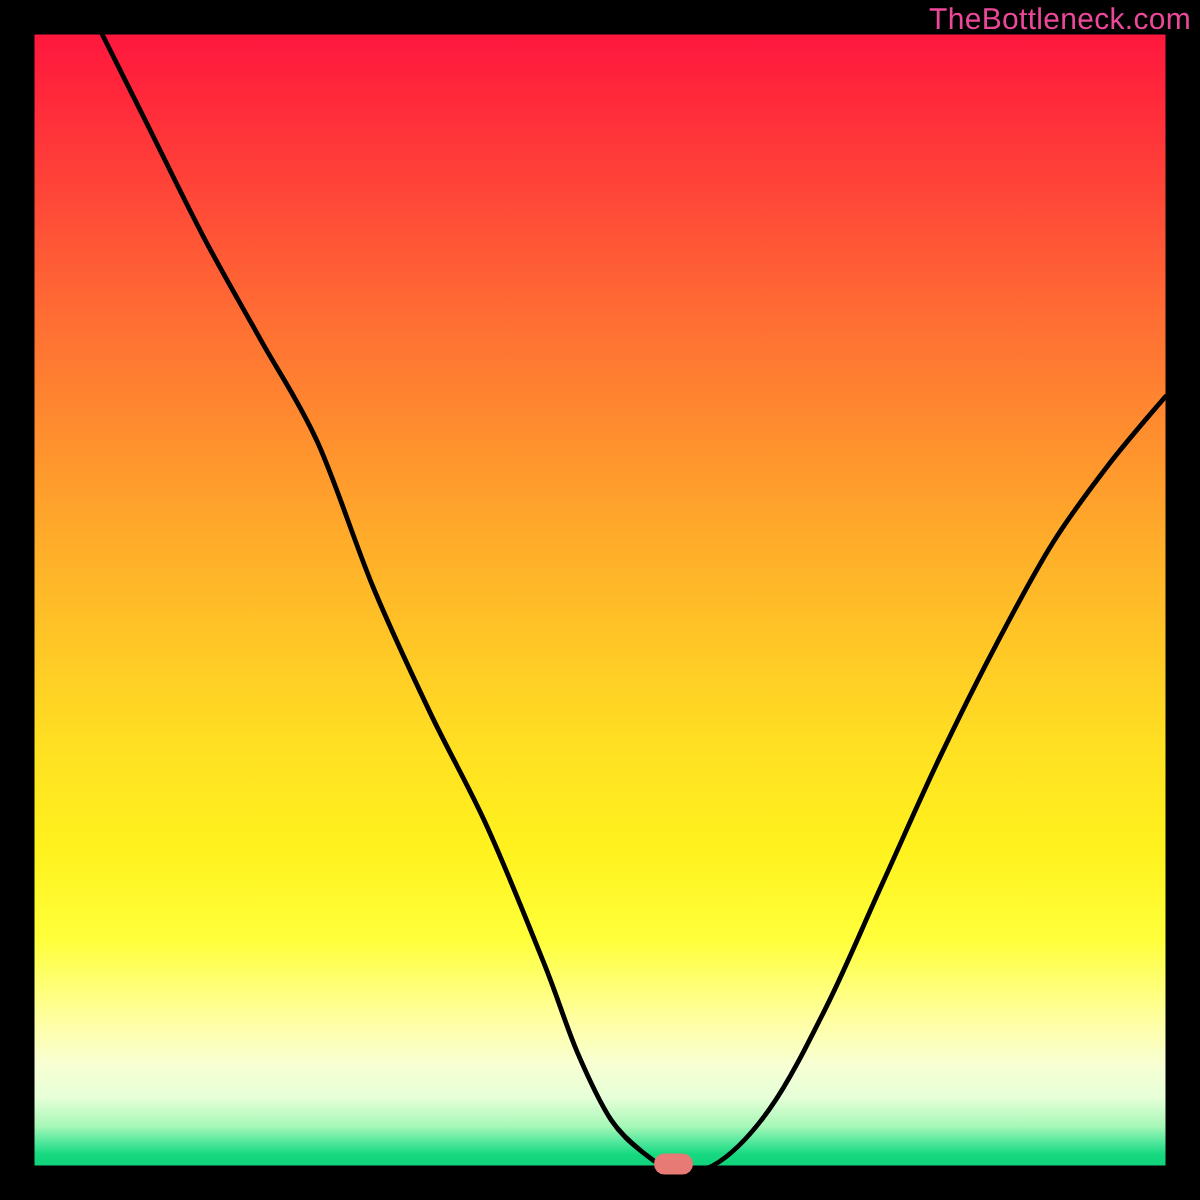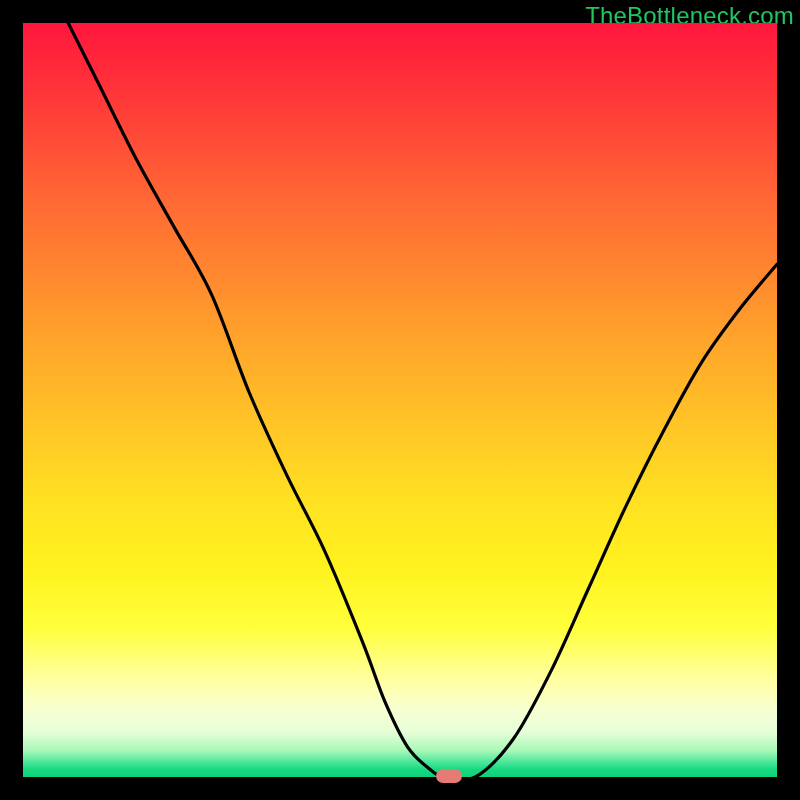--- a/index.html
+++ b/index.html
@@ -43,22 +43,22 @@
       #a8f8b8 96.5%,
       #4de69a 98%,
       #17d980 99%,
       #0fd27a 100%
     );
   }
   .watermark {
     position: absolute;
     top: 2px;
     right: 6px;
-    color: #22c55e;
-    font-size: 24px;
+    color: #ec4899;
+    font-size: 20px;
     font-weight: 500;
     letter-spacing: 0.2px;
     user-select: none;
   }
   svg.curve {
     position: absolute;
     left: 0;
     top: 0;
     width: 754px;
     height: 754px;

